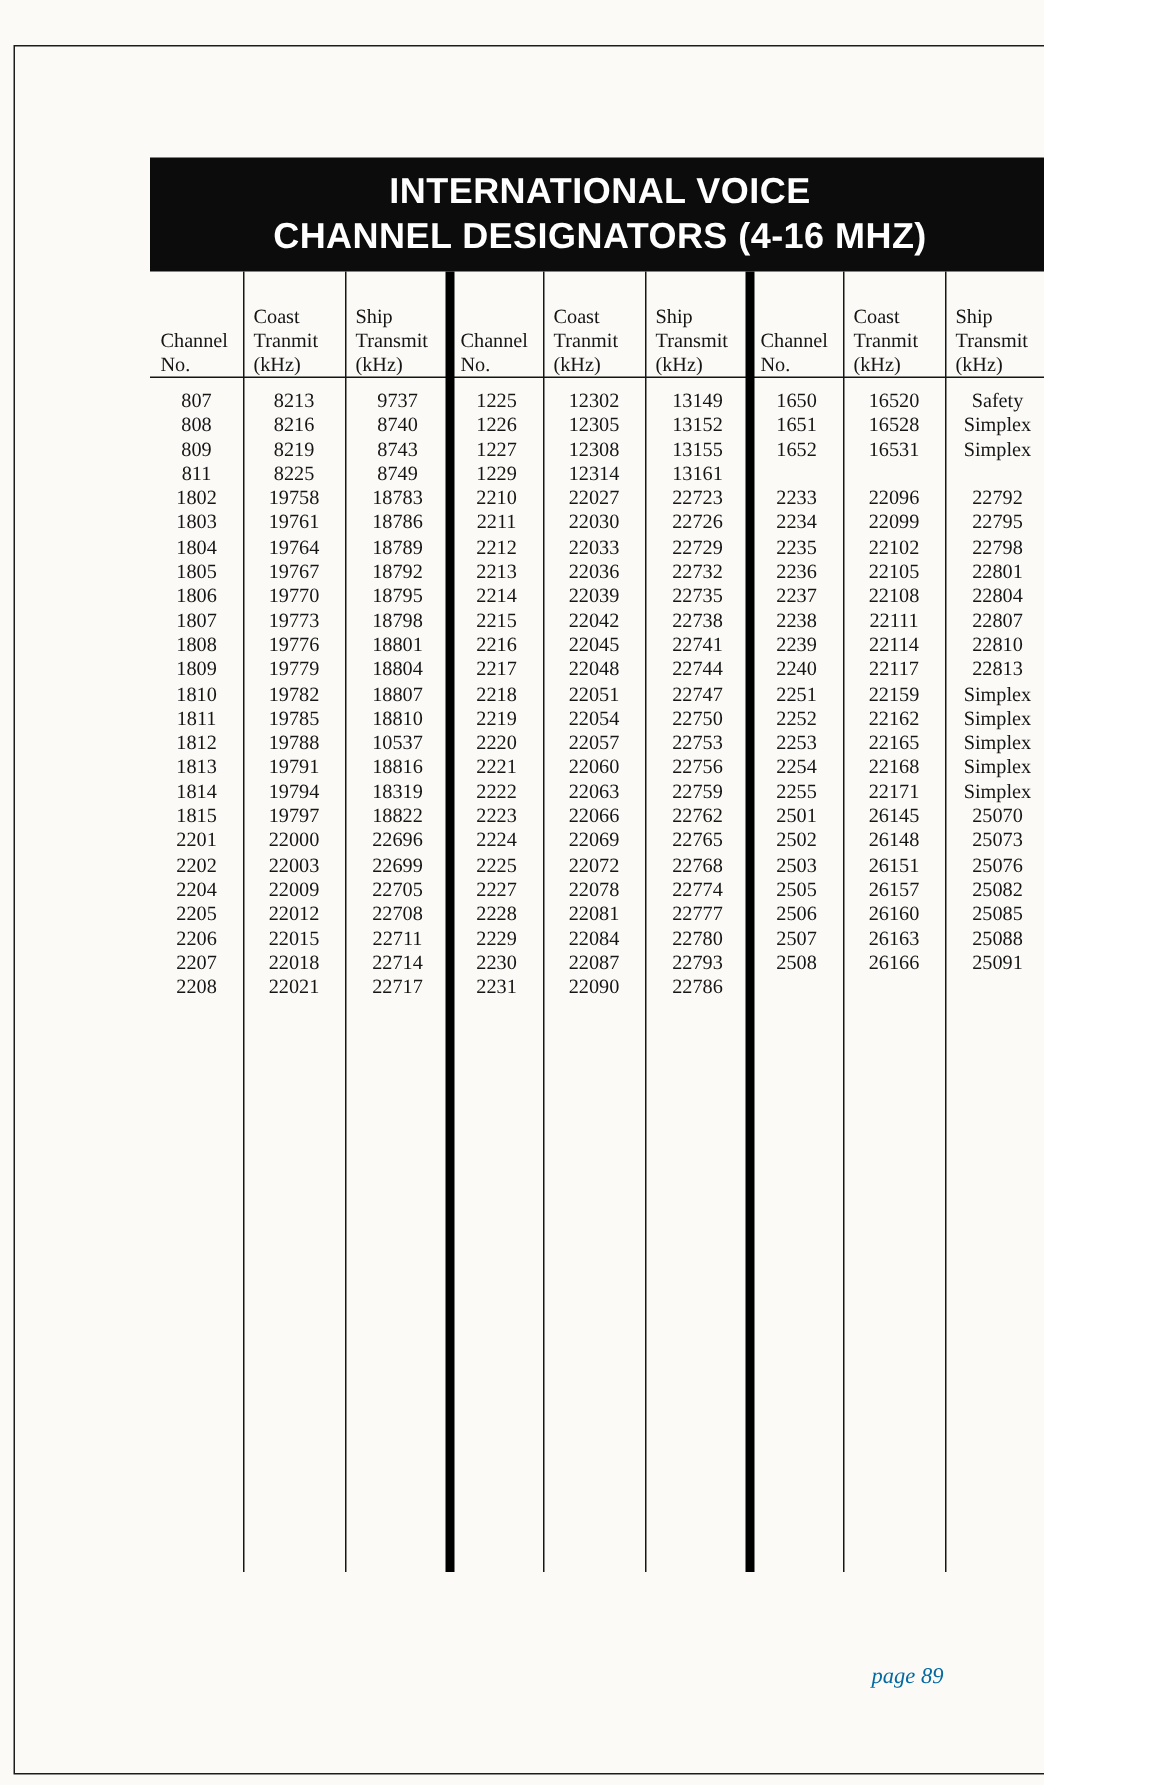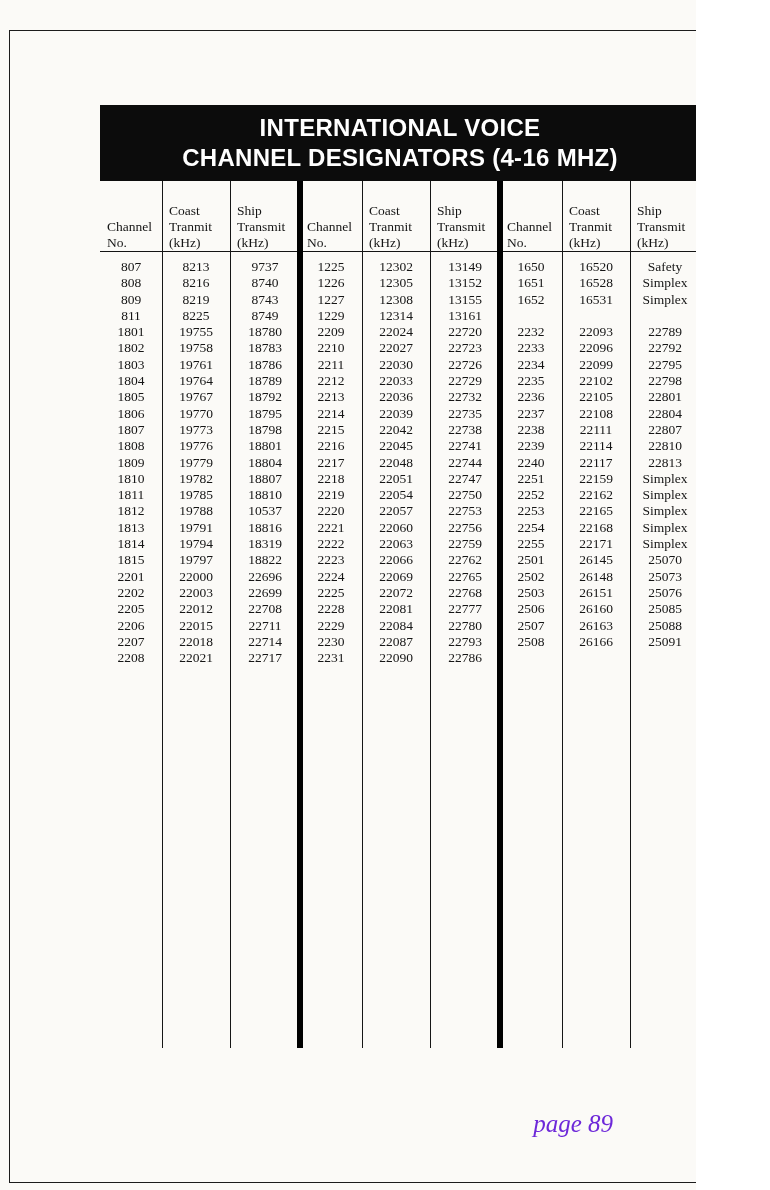--- a/index.html
+++ b/index.html
@@ -73,26 +73,26 @@
     top:0; bottom:0;
     width:1px;
     background:#161616;
   }
   .vline.thick {
     width:6px;
     background:#000000;
   }
   .page-number {
     position:absolute;
-    right:83px;
+    right:67px;
     top:1110px;
     font-style:italic;
-    font-size:25px;
+    font-size:15px;
     font-family:"Liberation Serif", serif;
-    color:#6d28d9;
+    color:#0369a1;
   }
 </style>
 </head>
 <body>
 
 <div class="page">
   <div class="page-border"></div>
 
   <div class="doc-table">
     <div class="title-bar">
@@ -176,31 +176,20 @@
             <div class="data-cell w-co">8225</div>
             <div class="data-cell w-sh">8749</div>
             <div class="data-cell w-ch">1229</div>
             <div class="data-cell w-co">12314</div>
             <div class="data-cell w-sh">13161</div>
             <div class="data-cell w-ch"></div>
             <div class="data-cell w-co"></div>
             <div class="data-cell w-sh"></div>
           </div>
           <div class="data-row">
-            <div class="data-cell w-ch">1801</div>
-            <div class="data-cell w-co">19755</div>
-            <div class="data-cell w-sh">18780</div>
-            <div class="data-cell w-ch">2209</div>
-            <div class="data-cell w-co">22024</div>
-            <div class="data-cell w-sh">22720</div>
-            <div class="data-cell w-ch">2232</div>
-            <div class="data-cell w-co">22093</div>
-            <div class="data-cell w-sh">22789</div>
-          </div>
-          <div class="data-row">
             <div class="data-cell w-ch">1802</div>
             <div class="data-cell w-co">19758</div>
             <div class="data-cell w-sh">18783</div>
             <div class="data-cell w-ch">2210</div>
             <div class="data-cell w-co">22027</div>
             <div class="data-cell w-sh">22723</div>
             <div class="data-cell w-ch">2233</div>
             <div class="data-cell w-co">22096</div>
             <div class="data-cell w-sh">22792</div>
           </div>
@@ -363,20 +352,31 @@
             <div class="data-cell w-co">22003</div>
             <div class="data-cell w-sh">22699</div>
             <div class="data-cell w-ch">2225</div>
             <div class="data-cell w-co">22072</div>
             <div class="data-cell w-sh">22768</div>
             <div class="data-cell w-ch">2503</div>
             <div class="data-cell w-co">26151</div>
             <div class="data-cell w-sh">25076</div>
           </div>
           <div class="data-row">
+            <div class="data-cell w-ch">2204</div>
+            <div class="data-cell w-co">22009</div>
+            <div class="data-cell w-sh">22705</div>
+            <div class="data-cell w-ch">2227</div>
+            <div class="data-cell w-co">22078</div>
+            <div class="data-cell w-sh">22774</div>
+            <div class="data-cell w-ch">2505</div>
+            <div class="data-cell w-co">26157</div>
+            <div class="data-cell w-sh">25082</div>
+          </div>
+          <div class="data-row">
             <div class="data-cell w-ch">2205</div>
             <div class="data-cell w-co">22012</div>
             <div class="data-cell w-sh">22708</div>
             <div class="data-cell w-ch">2228</div>
             <div class="data-cell w-co">22081</div>
             <div class="data-cell w-sh">22777</div>
             <div class="data-cell w-ch">2506</div>
             <div class="data-cell w-co">26160</div>
             <div class="data-cell w-sh">25085</div>
           </div>

